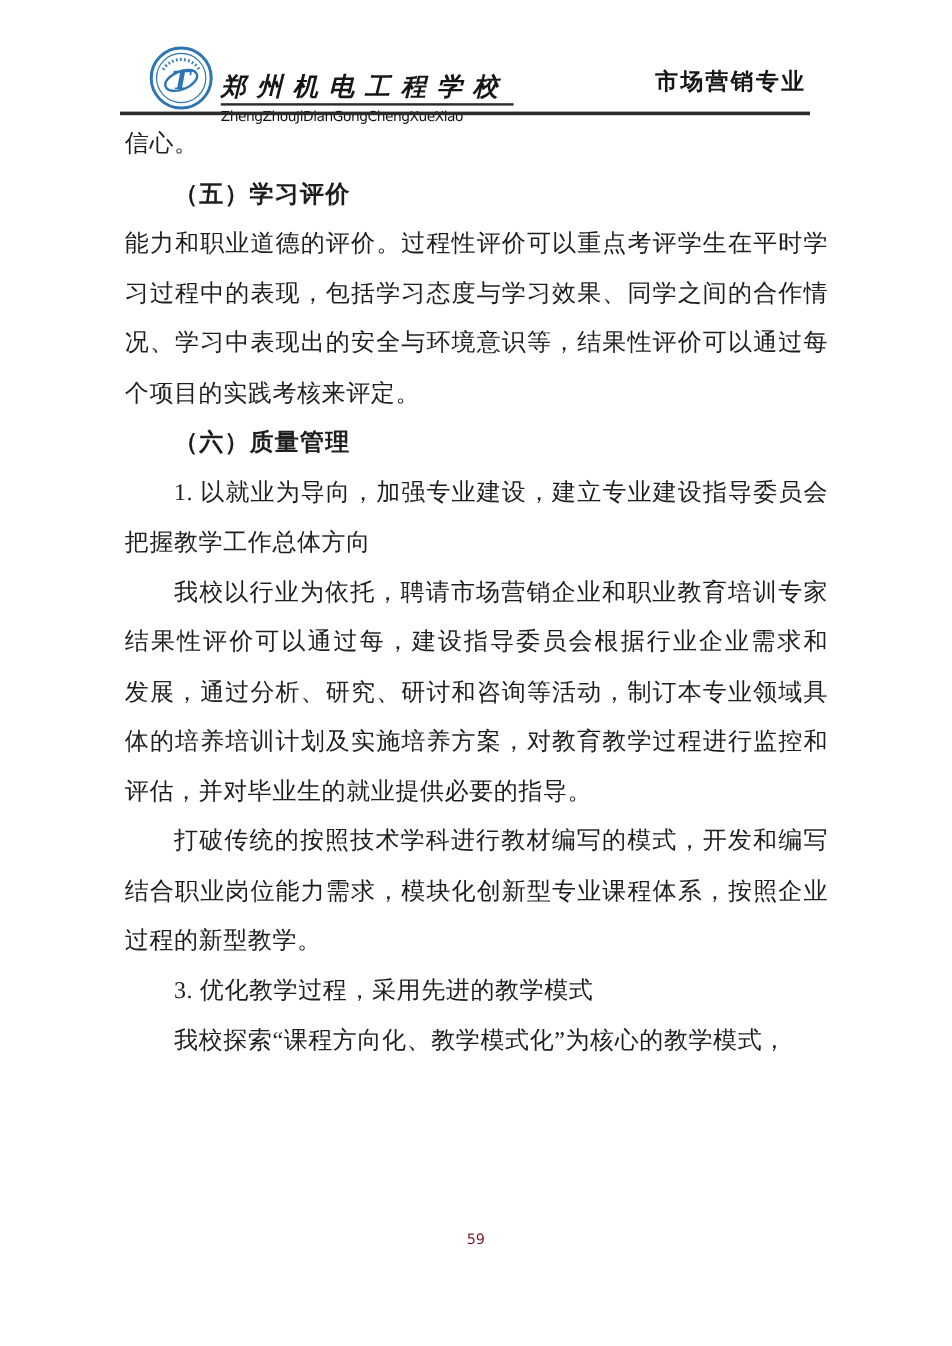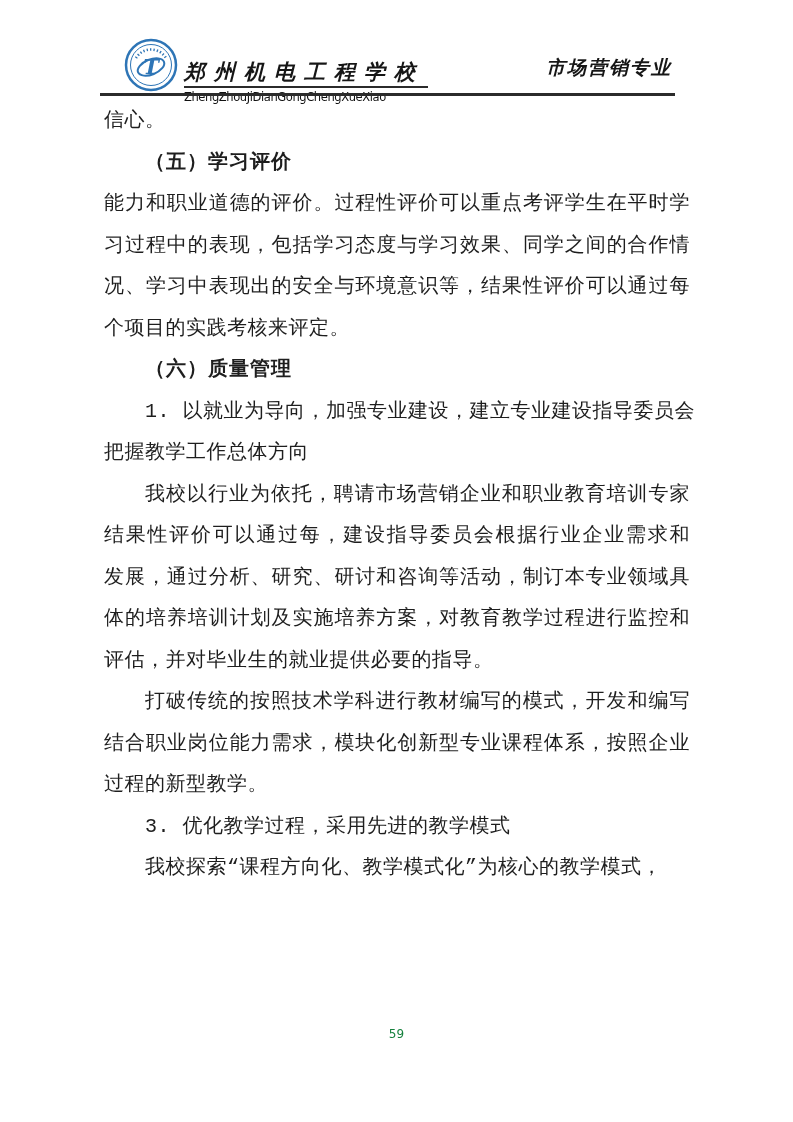--- a/index.html
+++ b/index.html
@@ -50,21 +50,20 @@
     letter-spacing: -0.4px;
     white-space: nowrap;
     color: #111111;
   }
   .program {
     position: absolute;
     top: 55px;
     left: 546px;
     font-size: 19px;
     font-weight: bold;
-    font-style: italic;
     letter-spacing: 2px;
     white-space: nowrap;
     color: #161616;
   }
   .header-rule {
     position: absolute;
     top: 93px;
     left: 100px;
     width: 575px;
     height: 3px;
@@ -80,21 +79,20 @@
     font-size: 20px;
     letter-spacing: 0.5px;
   }
   .line {
     line-height: 41.5px;
     height: 41.5px;
     text-align: justify;
     text-align-last: justify;
     white-space: nowrap;
     overflow: visible;
-    font-family: Liberation Mono, monospace;
   }
   .line.last { text-align-last: left; }
   .line.indent { text-indent: 41px; }
   .para.heading .line {
     font-weight: bold;
     text-align: right;
     text-align-last: left;
     letter-spacing: 1px;
   }
 
@@ -102,21 +100,21 @@
   .footer {
     position: absolute;
     left: 0;
     top: 1024px;
     width: 793px;
     text-align: center;
   }
   .pagenum {
     font-family: "DejaVu Sans", sans-serif;
     font-size: 12px;
-    color: #15803d;
+    color: #7f1d1d;
   }
 </style>
 </head>
 <body>
 
 <div class="page">
 
   <header>
     <div class="logo">
       <svg width="56" height="58" viewBox="0 0 56 58">

